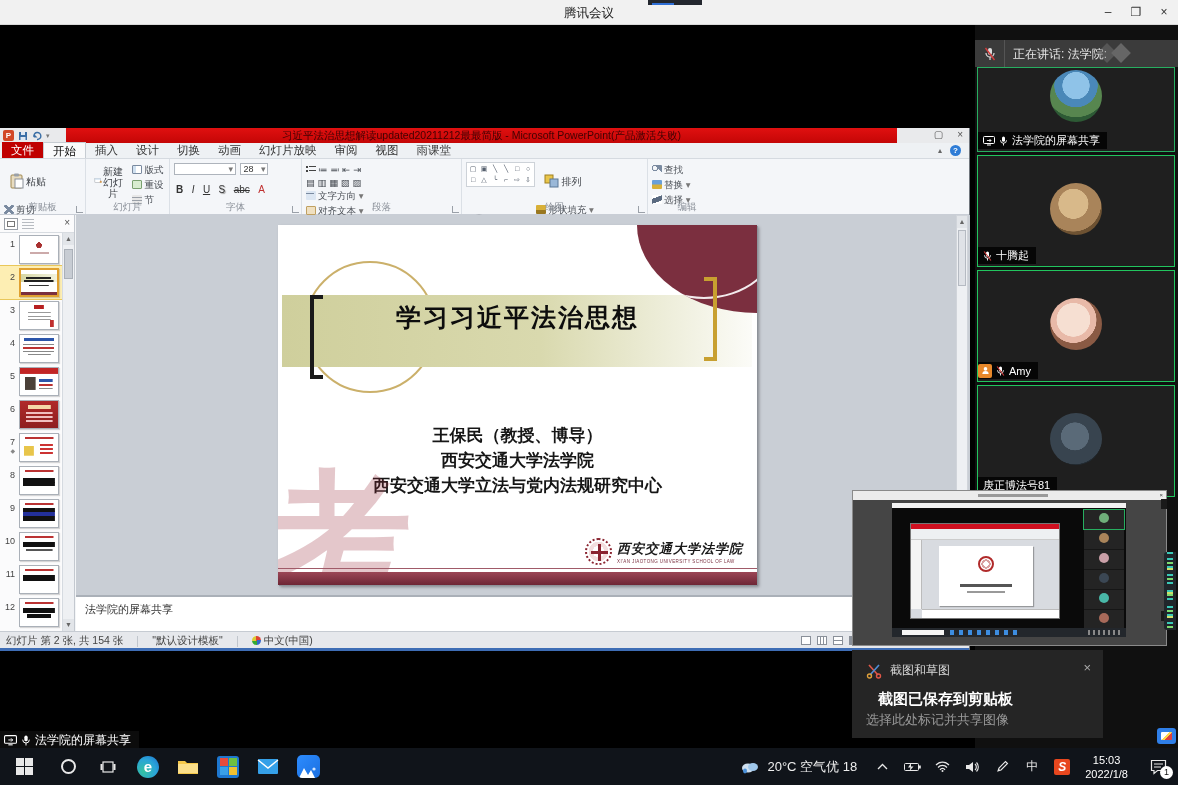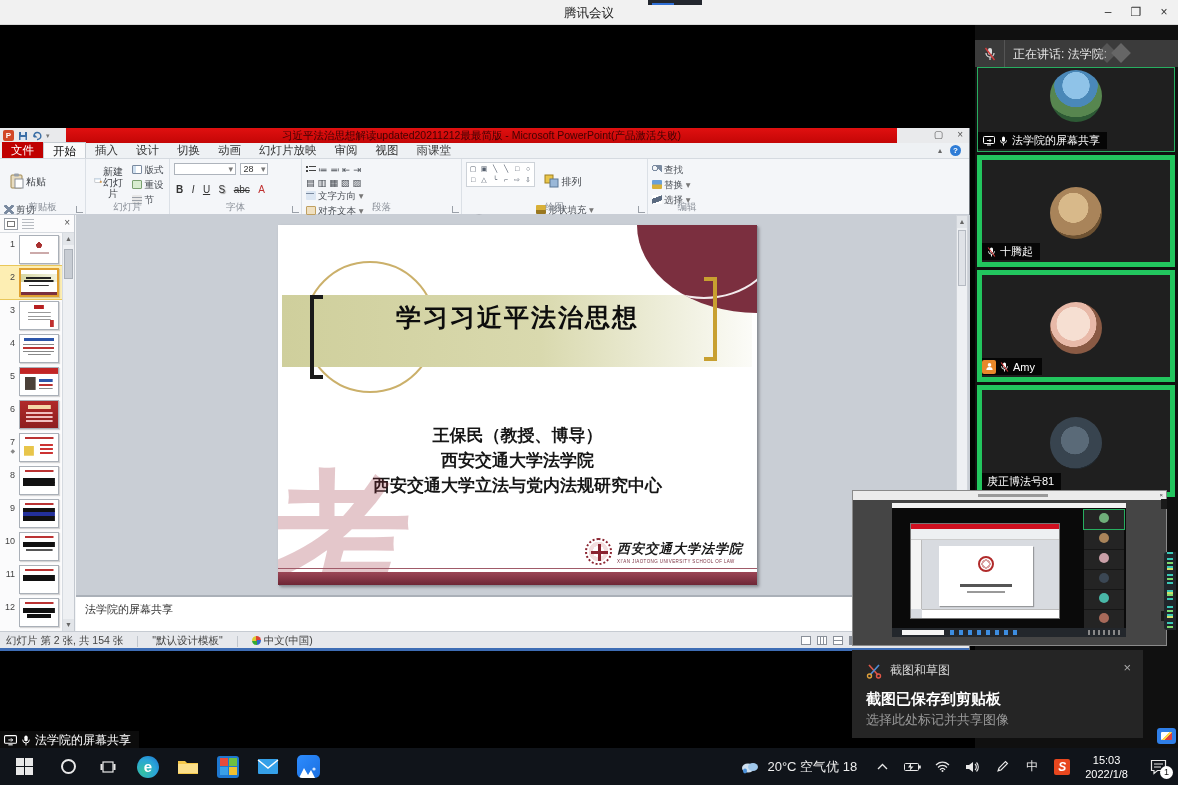--- a/index.html
+++ b/index.html
@@ -167,21 +167,21 @@
   .ppt-blueline { position:absolute; left:0; bottom:0; width:100%; height:3px; background:#3e6db5; }
 
   
   .sidebar { position:absolute; left:975px; top:25px; width:203px; height:723px; background:#101010; z-index:11; }
   .spk-banner { position:absolute; left:0; top:15px; width:100%; height:27px; background:#3b3b3b; color:#e8e8e8; font-size:12px; }
   .spk-banner .micbox { position:absolute; left:0; top:0; width:30px; height:27px; border-right:1px solid #555; display:flex; align-items:center; justify-content:center; }
   .spk-banner .txt { position:absolute; left:38px; top:6px; white-space:nowrap; }
   .spk-wm { position:absolute; right:38px; top:4px; width:48px; height:18px; opacity:.45; }
   .spk-wm i { position:absolute; width:14px; height:14px; background:#777; transform:rotate(45deg); top:2px; }
   .spk-wm i.a { left:8px; } .spk-wm i.b { left:22px; background:#9a9a9a; }
-  .tile { position:absolute; left:2px; width:198px; background:#1f1f1f; border:5px solid #22c55e; }
+  .tile { position:absolute; left:2px; width:198px; background:#1f1f1f; border:1px solid #22c55e; }
   .tile.active { border:1px solid #27ae60; }
   .avatar { position:absolute; left:50%; transform:translateX(-50%); width:52px; height:52px; border-radius:50%; }
   .av-landscape { background:radial-gradient(circle at 50% 30%,#aacdе8 0,#8fc3e8 28%,#4a88b8 45%,#4a7d4a 62%,#2d5a35 78%,#20402a 100%); background:radial-gradient(circle at 50% 30%,#8fc3e8 0 30%,#4a88b8 31% 48%,#57864f 49% 70%,#2d5a35 71%); }
   .av-bear { background:radial-gradient(circle at 45% 40%,#d8b98a 0 35%,#a9845a 36% 65%,#6e5232 66%); }
   .av-girl { background:radial-gradient(circle at 45% 42%,#f6dfd2 0 40%,#e8b9a8 41% 55%,#8a5a44 56% 78%,#6e4434 79%); }
   .av-couple { background:radial-gradient(circle at 48% 45%,#5a6a78 0 35%,#38444f 36% 70%,#232c34 71%); }
   .tlabel { position:absolute; left:0; bottom:2px; height:17px; background:rgba(0,0,0,.8); color:#fff; font-size:11px; display:flex; align-items:center; gap:4px; padding:0 7px 0 5px; white-space:nowrap; }
   .member-badge { width:14px; height:14px; background:#e8882a; border-radius:2px; display:flex; align-items:center; justify-content:center; }
 
   
@@ -207,24 +207,24 @@
   .ms-tile.t2 i { background:#a9845a; } .ms-tile.t3 i { background:#caa0a8; }
   .ms-tile.t4 i { background:#3b4754; } .ms-tile.t5 i { background:#49b8a8; }
   .ms-tile.t6 i { background:#a86a5a; }
   .ms-task { position:absolute; left:0; bottom:0; width:100%; height:9px; background:#23272c; }
   .ms-task .srch { position:absolute; left:10px; top:2px; width:42px; height:5px; background:#f5f5f5; }
   .ms-task .dots { position:absolute; left:58px; top:2px; width:70px; height:5px; background:repeating-linear-gradient(90deg,#3d8de0 0 4px,transparent 4px 9px); }
   .ms-task .tray { position:absolute; right:4px; top:2px; width:34px; height:5px; background:repeating-linear-gradient(90deg,#888 0 2px,transparent 2px 5px); }
   .mini-grip { position:absolute; width:6px; height:10px; background:#1a1a1a; right:-1px; }
 
   
-  .toast { position:absolute; left:852px; top:650px; width:291px; height:88px; background:#252525; z-index:41; color:#fff; }
+  .toast { position:absolute; left:852px; top:650px; width:251px; height:88px; background:#252525; z-index:41; color:#fff; }
   .toast-head { position:absolute; left:14px; top:12px; display:flex; align-items:center; gap:8px; font-size:12px; color:#d8d8d8; }
   .toast-x { position:absolute; right:12px; top:10px; font-size:13px; color:#aaa; }
-  .toast-title { position:absolute; left:14px; top:40px; font-size:15px; font-weight:bold; color:#fff; }
+  .toast-title { position:absolute; left:26px; top:40px; font-size:15px; font-weight:bold; color:#fff; }
   .toast-sub { position:absolute; left:14px; top:61px; font-size:13px; color:#9a9a9a; }
 
   
   .pill { position:absolute; left:0; top:731px; height:18px; background:#0c0c0c; color:#fff; font-size:12px; display:flex; align-items:center; gap:4px; padding:0 8px 0 4px; z-index:30; }
 
   
   .edgewidget { position:absolute; left:1164px; top:552px; width:12px; height:78px; background:#20262b; border-radius:3px 0 0 3px; z-index:45;
     background-image:repeating-linear-gradient(180deg,#39c9b8 0 2px,transparent 2px 8px),repeating-linear-gradient(180deg,transparent 0 4px,#7ddb6f 4px 6px,transparent 6px 16px),repeating-linear-gradient(180deg,transparent 0 10px,#cde06a 10px 12px,transparent 12px 24px); background-size:6px 100%; background-repeat:repeat-y; background-position:3px 6px; }
   .cornerapp { position:absolute; left:1157px; top:728px; width:19px; height:16px; background:#2f7fe8; border-radius:3px; z-index:46; }
   .cornerapp::after { content:""; position:absolute; left:4px; top:4px; width:11px; height:8px; background:linear-gradient(135deg,#fff 45%,#ffd54a 46% 60%,#e04040 61%); border-radius:1px; }

